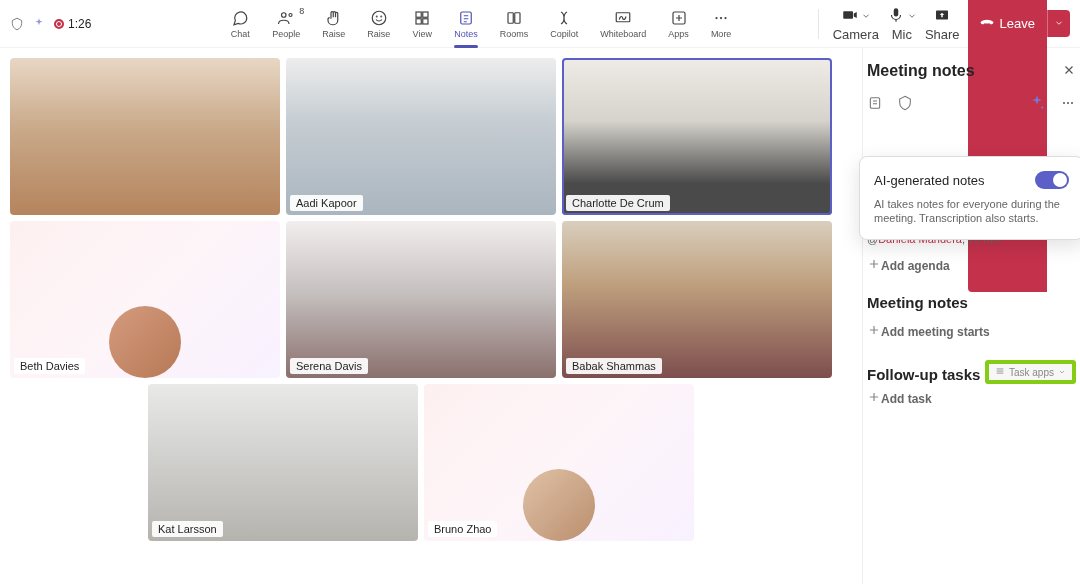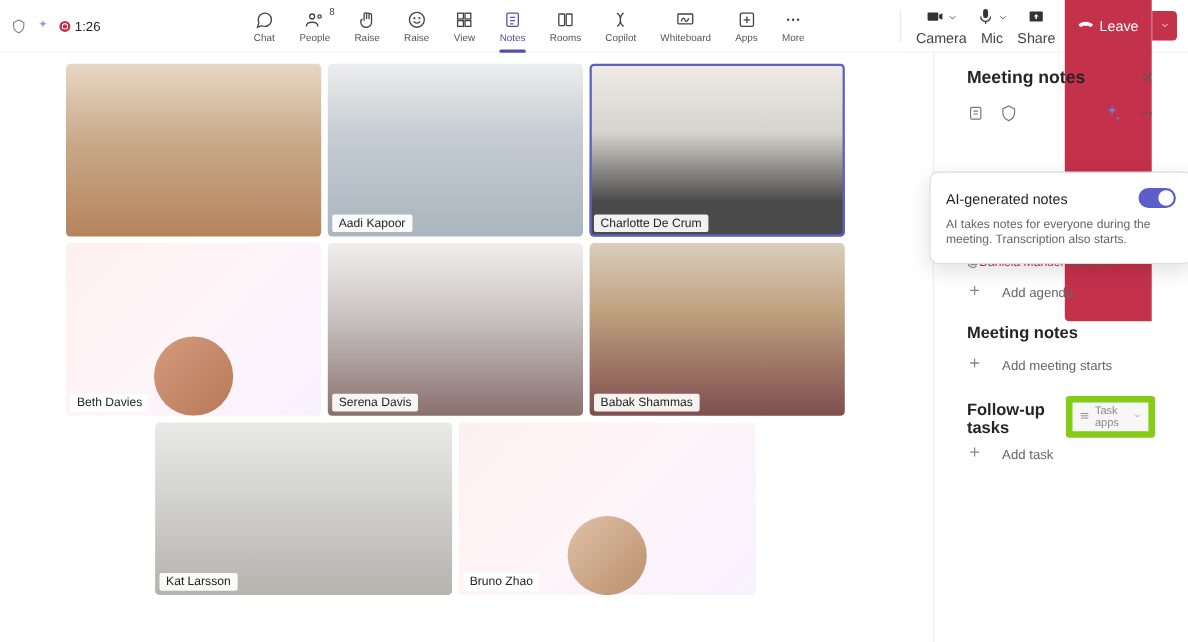--- a/index.html
+++ b/index.html
@@ -37,61 +37,61 @@
   .devbtn { display:flex; flex-direction:column; align-items:center; gap:0; color:#444; cursor:pointer;}
   .devrow { display:flex; align-items:center; gap:2px;}
   .vsep { width:1px; height:30px; background:#e5e5e5; margin:0 6px;}
   .leavebtn { display:flex; align-items:center;}
   .leavebtn .main { background:#c4314b; color:#fff; border-radius:4px 0 0 4px; padding:6px 12px; display:flex; gap:6px; align-items:center; font-size:13px;}
   .leavebtn .arrow { background:#c4314b; color:#fff; border-radius:0 4px 4px 0; padding:6px 6px; border-left:1px solid rgba(255,255,255,.3);}
   
   .main { display:flex; height:536px;}
   .grid { flex:1; padding:10px; display:flex; flex-direction:column; gap:6px; background:#fff;}
   .row { display:flex; gap:6px; justify-content:center;}
-  .tile { position:relative; width:232px; height:157px; background:#ddd; border-radius:4px; overflow:hidden;}
+  .tile { position:relative; width:270px; height:157px; background:#ddd; border-radius:4px; overflow:hidden;}
   .row3 .tile { width:270px; }
   .tile.selected { outline:2px solid #5b5fc7; outline-offset:-2px;}
   .tile.nocam { background:linear-gradient(135deg,#fdf0f0 0%,#fef5f9 50%,#f8f1ff 100%); display:flex; align-items:flex-end; justify-content:center;}
   .avatar { width:72px; height:72px; border-radius:50%; overflow:hidden; background:#caa;}
   .name { position:absolute; left:4px; bottom:4px; background:rgba(255,255,255,.92); padding:2px 6px; font-size:11px; border-radius:2px;}
   
   .bg1{background:linear-gradient(180deg,#e8d7c5 0%,#c9a989 45%,#b5845d 100%);}
   .bg2{background:linear-gradient(180deg,#ededed 0%,#c6cdd3 40%,#aab5bf 100%);}
   .bg3{background:linear-gradient(180deg,#efece7 0%,#d6d3cc 40%,#4a4a4a 80%);}
   .bg4{background:linear-gradient(180deg,#f3eeee 0%,#c6c1c0 45%,#8a706d 100%);padding-left:44px;}
   .bg5{background:linear-gradient(180deg,#d9cebd 0%,#bfa07e 40%,#7d4e4e 100%);}
   .bg6{background:linear-gradient(180deg,#e9eae8 0%,#d4d4d2 40%,#b5b3ae 100%);}
   .av1{background:linear-gradient(135deg,#d49b7e,#b77956);}
   .av2{background:linear-gradient(135deg,#e0c1a6,#ba8f6e);}
   
-  .panel { width:232px; border-left:1px solid #eee; display:flex; flex-direction:column; padding:14px 30px; position:relative;margin-left:20px;}
+  .panel { width:232px; border-left:1px solid #eee; display:flex; flex-direction:column; padding:14px 4px; position:relative;margin-left:20px;}
   .panel-header { display:flex; align-items:center; justify-content:space-between; margin-bottom:14px;}
   .panel-header h2 { font-size:16px; font-weight:700;}
   .closebtn { cursor:pointer; color:#555;}
   .panel-tabs { display:flex; gap:14px; align-items:center; margin-bottom:12px; color:#666;}
   .panel-tabs .spacer { flex:1;}
   .sparkle { color:#6264a7; cursor:pointer; }
   .moreicon { cursor:pointer; }
   .ai-popover {
     position:absolute; top:108px; left:-4px; right:-4px;
     background:#fff; border:1px solid #ddd; border-radius:8px;
     box-shadow:0 6px 20px rgba(0,0,0,.12);
     padding:14px 14px;
   }
   .ai-row { display:flex; align-items:center; justify-content:space-between; margin-bottom:8px;}
   .ai-row .ttl { font-size:13px;}
   .toggle { width:34px; height:18px; background:#5b5fc7; border-radius:9px; position:relative;}
   .toggle::after { content:""; position:absolute; width:14px; height:14px; background:#fff; border-radius:50%; top:2px; right:2px;}
   .ai-desc { font-size:11px; color:#666; line-height:14px;}
   .mention {font-size:11px; color:#666; margin-top:6px;}
   .mention .nm{ color:#c4314b;}
-  .addrow { display:flex; align-items:center; gap:18px; color:#666; font-size:12px; margin:12px 0 20px 0; cursor:pointer;}
+  .addrow { display:flex; align-items:center; gap:0; color:#666; font-size:12px; margin:12px 0 20px 0; cursor:pointer;font-weight:bold;}
   .section-ttl { font-size:15px; font-weight:700; margin-top:4px;}
   .ft-row { display:flex; align-items:center; justify-content:space-between; margin-top:6px;}
-  .taskapps { font-size:10px; color:#888; border:6px solid #84cc16; background:#f7f7f7; padding:2px 6px; border-radius:3px; display:flex; align-items:center; gap:4px;}
+  .taskapps { font-size:10px; color:#888; border:4px solid #84cc16; background:#f7f7f7; padding:2px 6px; border-radius:3px; display:flex; align-items:center; gap:4px;}
   .lightico { width:14px;height:14px;display:inline-flex;align-items:center;justify-content:center;}
   
   .after-pop { margin-top:100px; }
 </style>
 </head>
 <body>
 
 <div class="topbar">
   <div class="topbar-left">
     <span class="lightico">

